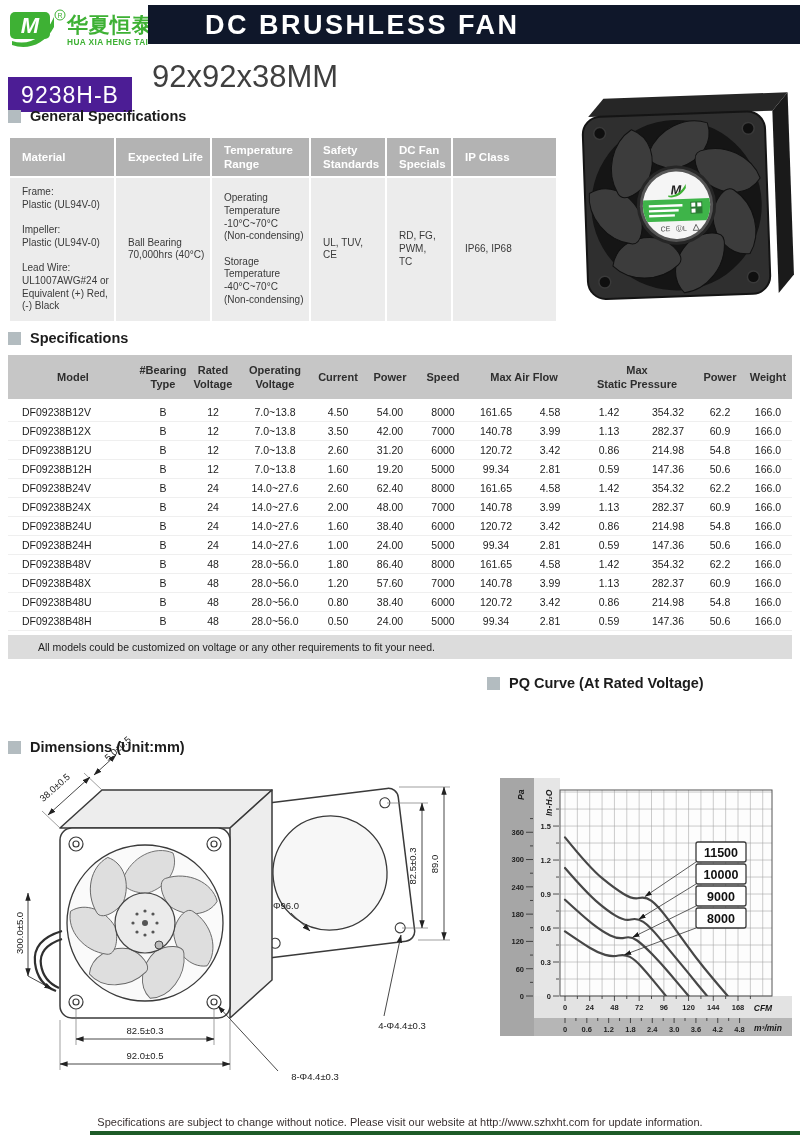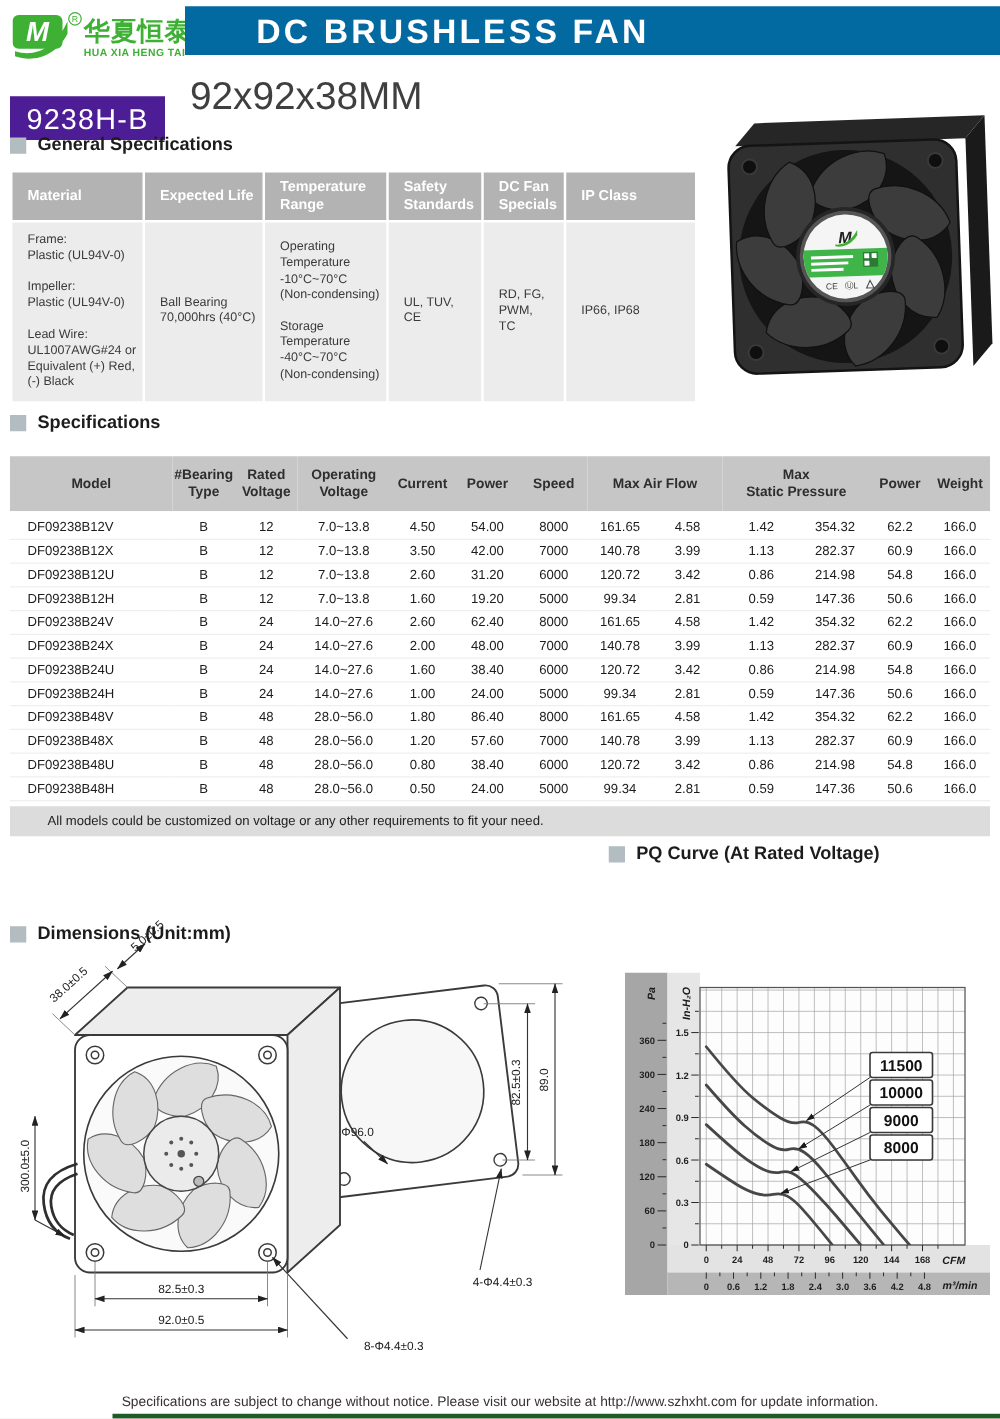--- a/index.html
+++ b/index.html
@@ -1,41 +1,41 @@
 <!DOCTYPE html>
 <html><head>
 <meta charset="utf-8">
 <style>
   html,body{margin:0;padding:0;background:#e9e9e9;}
   .page{position:relative;width:800px;height:1135px;background:#ffffff;overflow:hidden;
         font-family:"Liberation Sans",sans-serif;margin:0 auto;}
 
   
-  .banner{position:absolute;left:148px;top:5px;width:652px;height:39px;background:#0369a1;
+  .banner{position:absolute;left:148px;top:5px;width:652px;height:39px;background:#0f172a;
           color:#fff;font-size:27px;font-weight:bold;letter-spacing:2.5px;line-height:40px;
           padding-left:57px;box-sizing:border-box;white-space:nowrap;}
   .logo{position:absolute;left:10px;top:5px;}
   .model-box{position:absolute;left:8px;top:77px;width:124px;height:35px;background:#4c1d95;
              color:#fff;font-size:23px;line-height:36px;text-align:center;letter-spacing:1px;}
   .size-label{position:absolute;left:152px;top:57px;font-size:31px;color:#3f3f3f;line-height:40px;}
 
   
   .section{position:absolute;display:flex;align-items:center;gap:9px;}
   .bullet{width:13px;height:13px;background:#b3bcc0;}
   .section span{font-size:14.5px;font-weight:bold;color:#1c1c1c;}
 
   
   .gen-table{position:absolute;left:8px;top:136px;border-collapse:separate;border-spacing:2px;}
   .gen-table th{background:#b3b3b3;color:#fff;font-size:11.5px;font-weight:bold;text-align:left;
                 vertical-align:middle;padding:3px 4px 3px 12px;height:32px;white-space:pre-line;line-height:1.25;}
   .gen-table td{background:#ececec;font-size:10px;line-height:1.27;color:#3a3a3a;
                 padding:8px 4px 8px 12px;vertical-align:middle;white-space:pre-line;height:118px;}
 
   
-  .spec-table{position:absolute;left:8px;top:365px;width:784px;border-collapse:collapse;
+  .spec-table{position:absolute;left:8px;top:355px;width:784px;border-collapse:collapse;
               font-size:10.5px;text-align:center;color:#1c1c1c;}
   .spec-table .h1 th{background:#c6c6c6;height:42px;font-size:11px;font-weight:bold;color:#2e2e2e;
                      vertical-align:middle;white-space:pre-line;line-height:1.3;}
   .spec-table .h2 td{background:#d9d9d9;height:24px;font-weight:bold;color:#2e2e2e;font-size:11px;}
   .spec-table .spacer td{height:4px;background:#fff;padding:0;border:none;}
   .spec-table tbody tr.datarow td{height:16px;border-bottom:1px solid #efefef;}
   .spec-table td.partno{text-align:left;padding-left:14px;}
   .spec-table .noterow td{background:#dcdcdc;text-align:left;padding:5px 0 5px 30px;height:14px;
                           font-size:10.5px;color:#222;}
 

